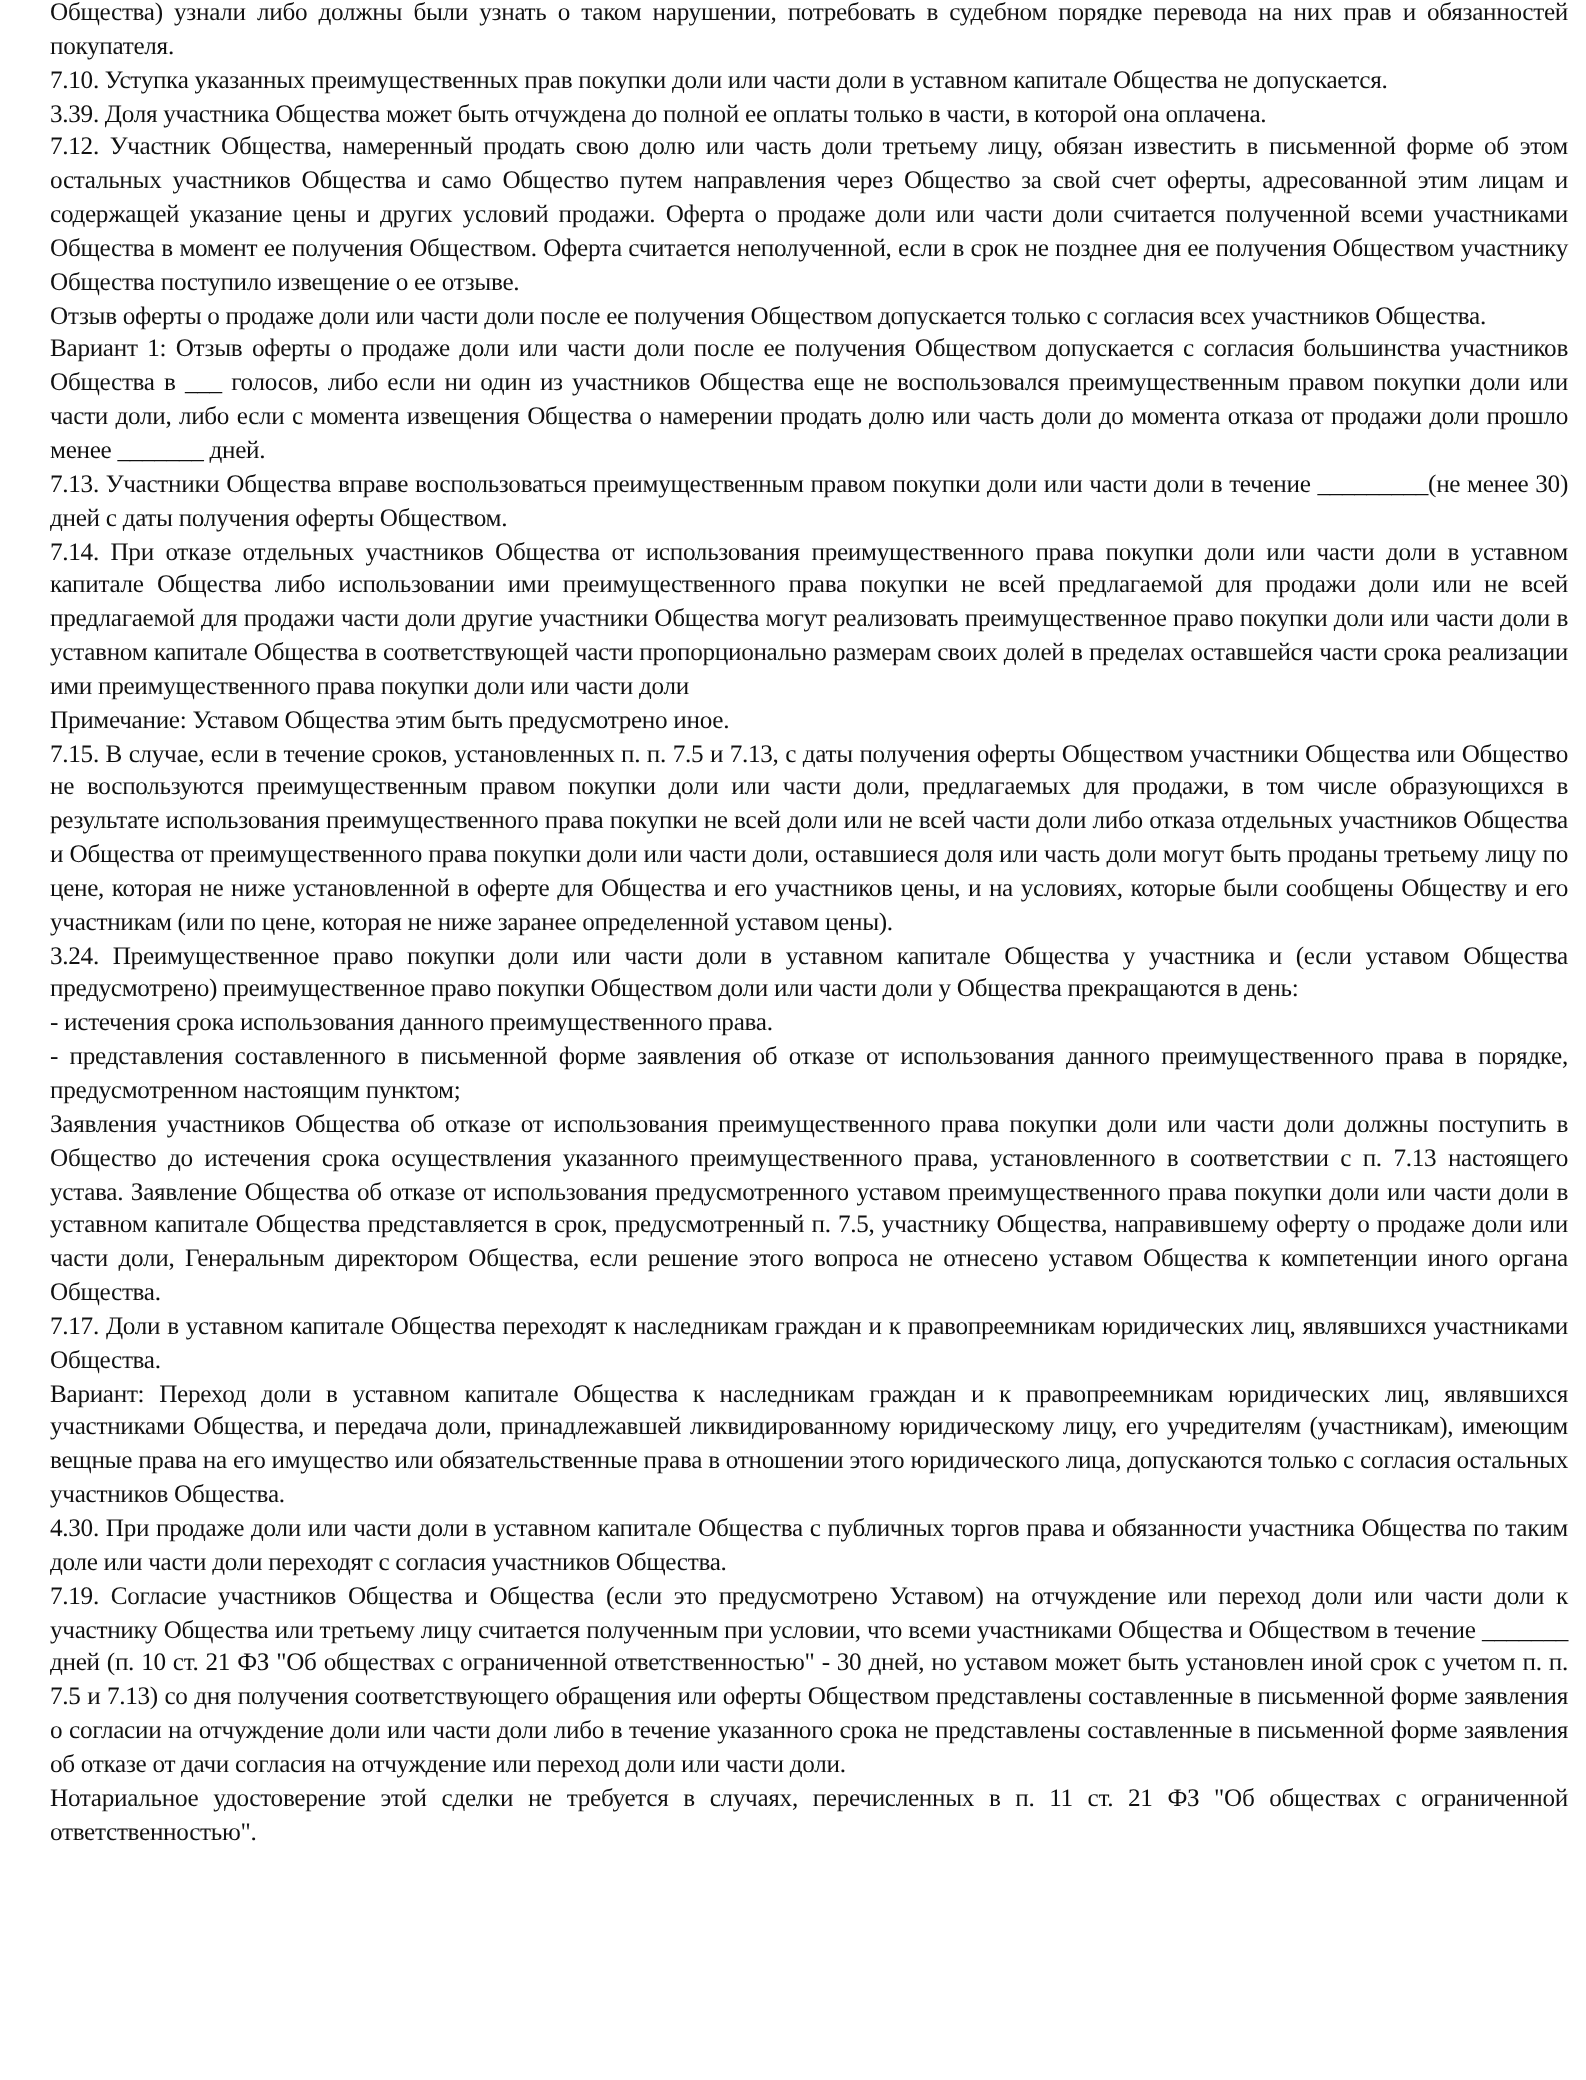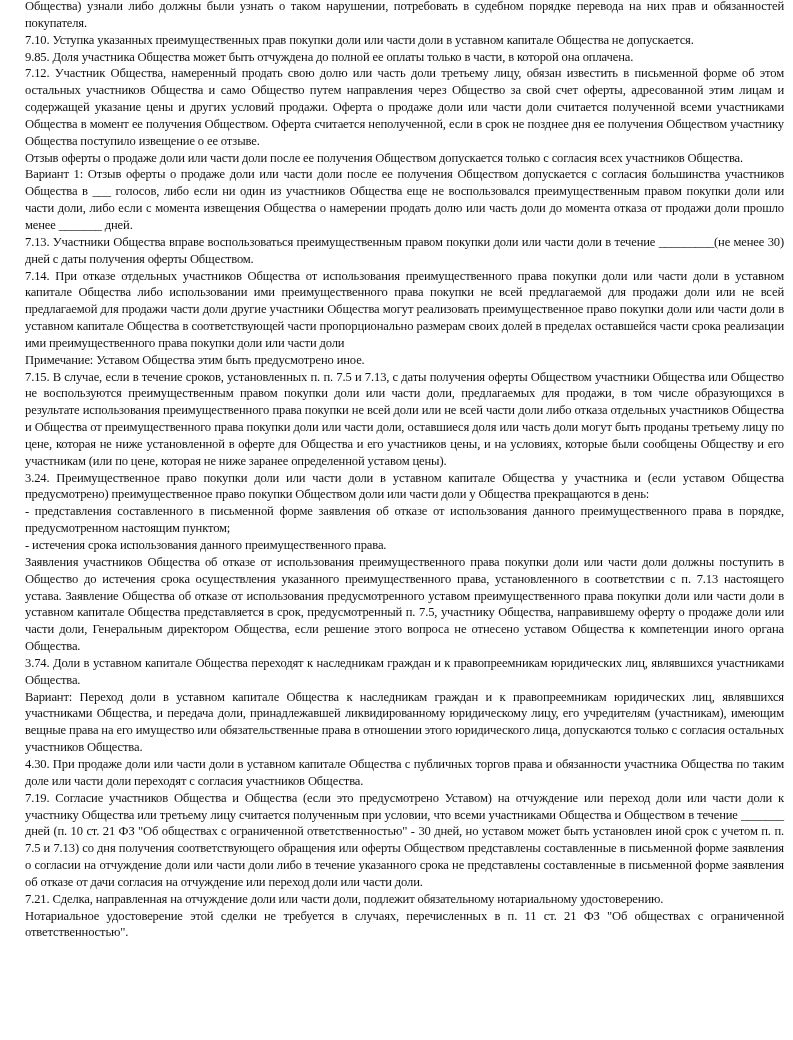--- a/index.html
+++ b/index.html
@@ -11,31 +11,30 @@
     letter-spacing: -0.15px;
   }
   .page p { margin: 0; padding: 0; text-align: justify; }
 </style>
 </head>
 <body>
 
 <div class="page">
   <p>Общества) узнали либо должны были узнать о таком нарушении, потребовать в судебном порядке перевода на них прав и обязанностей покупателя.</p>
   <p>7.10. Уступка указанных преимущественных прав покупки доли или части доли в уставном капитале Общества не допускается.</p>
-  <p>9.85. Доля участника Общества может быть отчуждена до полной ее оплаты только в части, в которой она оплачена.</p>
+  <p>3.39. Доля участника Общества может быть отчуждена до полной ее оплаты только в части, в которой она оплачена.</p>
   <p>7.12. Участник Общества, намеренный продать свою долю или часть доли третьему лицу, обязан известить в письменной форме об этом остальных участников Общества и само Общество путем направления через Общество за свой счет оферты, адресованной этим лицам и содержащей указание цены и других условий продажи. Оферта о продаже доли или части доли считается полученной всеми участниками Общества в момент ее получения Обществом. Оферта считается неполученной, если в срок не позднее дня ее получения Обществом участнику Общества поступило извещение о ее отзыве.</p>
   <p>Отзыв оферты о продаже доли или части доли после ее получения Обществом допускается только с согласия всех участников Общества.</p>
   <p>Вариант 1: Отзыв оферты о продаже доли или части доли после ее получения Обществом допускается с согласия большинства участников Общества в ___ голосов, либо если ни один из участников Общества еще не воспользовался преимущественным правом покупки доли или части доли, либо если с момента извещения Общества о намерении продать долю или часть доли до момента отказа от продажи доли прошло менее _______ дней.</p>
   <p>7.13. Участники Общества вправе воспользоваться преимущественным правом покупки доли или части доли в течение _________(не менее 30) дней с даты получения оферты Обществом.</p>
   <p>7.14. При отказе отдельных участников Общества от использования преимущественного права покупки доли или части доли в уставном капитале Общества либо использовании ими преимущественного права покупки не всей предлагаемой для продажи доли или не всей предлагаемой для продажи части доли другие участники Общества могут реализовать преимущественное право покупки доли или части доли в уставном капитале Общества в соответствующей части пропорционально размерам своих долей в пределах оставшейся части срока реализации ими преимущественного права покупки доли или части доли</p>
   <p>Примечание: Уставом Общества этим быть предусмотрено иное.</p>
   <p>7.15. В случае, если в течение сроков, установленных п. п. 7.5 и 7.13, с даты получения оферты Обществом участники Общества или Общество не воспользуются преимущественным правом покупки доли или части доли, предлагаемых для продажи, в том числе образующихся в результате использования преимущественного права покупки не всей доли или не всей части доли либо отказа отдельных участников Общества и Общества от преимущественного права покупки доли или части доли, оставшиеся доля или часть доли могут быть проданы третьему лицу по цене, которая не ниже установленной в оферте для Общества и его участников цены, и на условиях, которые были сообщены Обществу и его участникам (или по цене, которая не ниже заранее определенной уставом цены).</p>
   <p>3.24. Преимущественное право покупки доли или части доли в уставном капитале Общества у участника и (если уставом Общества предусмотрено) преимущественное право покупки Обществом доли или части доли у Общества прекращаются в день:</p>
+  <p>- истечения срока использования данного преимущественного права.</p>
   <p>- представления составленного в письменной форме заявления об отказе от использования данного преимущественного права в порядке, предусмотренном настоящим пунктом;</p>
-  <p>- истечения срока использования данного преимущественного права.</p>
   <p>Заявления участников Общества об отказе от использования преимущественного права покупки доли или части доли должны поступить в Общество до истечения срока осуществления указанного преимущественного права, установленного в соответствии с п. 7.13 настоящего устава. Заявление Общества об отказе от использования предусмотренного уставом преимущественного права покупки доли или части доли в уставном капитале Общества представляется в срок, предусмотренный п. 7.5, участнику Общества, направившему оферту о продаже доли или части доли, Генеральным директором Общества, если решение этого вопроса не отнесено уставом Общества к компетенции иного органа Общества.</p>
-  <p>3.74. Доли в уставном капитале Общества переходят к наследникам граждан и к правопреемникам юридических лиц, являвшихся участниками Общества.</p>
+  <p>7.17. Доли в уставном капитале Общества переходят к наследникам граждан и к правопреемникам юридических лиц, являвшихся участниками Общества.</p>
   <p>Вариант: Переход доли в уставном капитале Общества к наследникам граждан и к правопреемникам юридических лиц, являвшихся участниками Общества, и передача доли, принадлежавшей ликвидированному юридическому лицу, его учредителям (участникам), имеющим вещные права на его имущество или обязательственные права в отношении этого юридического лица, допускаются только с согласия остальных участников Общества.</p>
   <p>4.30. При продаже доли или части доли в уставном капитале Общества с публичных торгов права и обязанности участника Общества по таким доле или части доли переходят с согласия участников Общества.</p>
   <p>7.19. Согласие участников Общества и Общества (если это предусмотрено Уставом) на отчуждение или переход доли или части доли к участнику Общества или третьему лицу считается полученным при условии, что всеми участниками Общества и Обществом в течение _______ дней (п. 10 ст. 21 ФЗ "Об обществах с ограниченной ответственностью" - 30 дней, но уставом может быть установлен иной срок с учетом п. п. 7.5 и 7.13) со дня получения соответствующего обращения или оферты Обществом представлены составленные в письменной форме заявления о согласии на отчуждение доли или части доли либо в течение указанного срока не представлены составленные в письменной форме заявления об отказе от дачи согласия на отчуждение или переход доли или части доли.</p>
-  <p>7.21. Сделка, направленная на отчуждение доли или части доли, подлежит обязательному нотариальному удостоверению.</p>
   <p>Нотариальное удостоверение этой сделки не требуется в случаях, перечисленных в п. 11 ст. 21 ФЗ "Об обществах с ограниченной ответственностью".</p>
 </div>
 
 </body></html>

